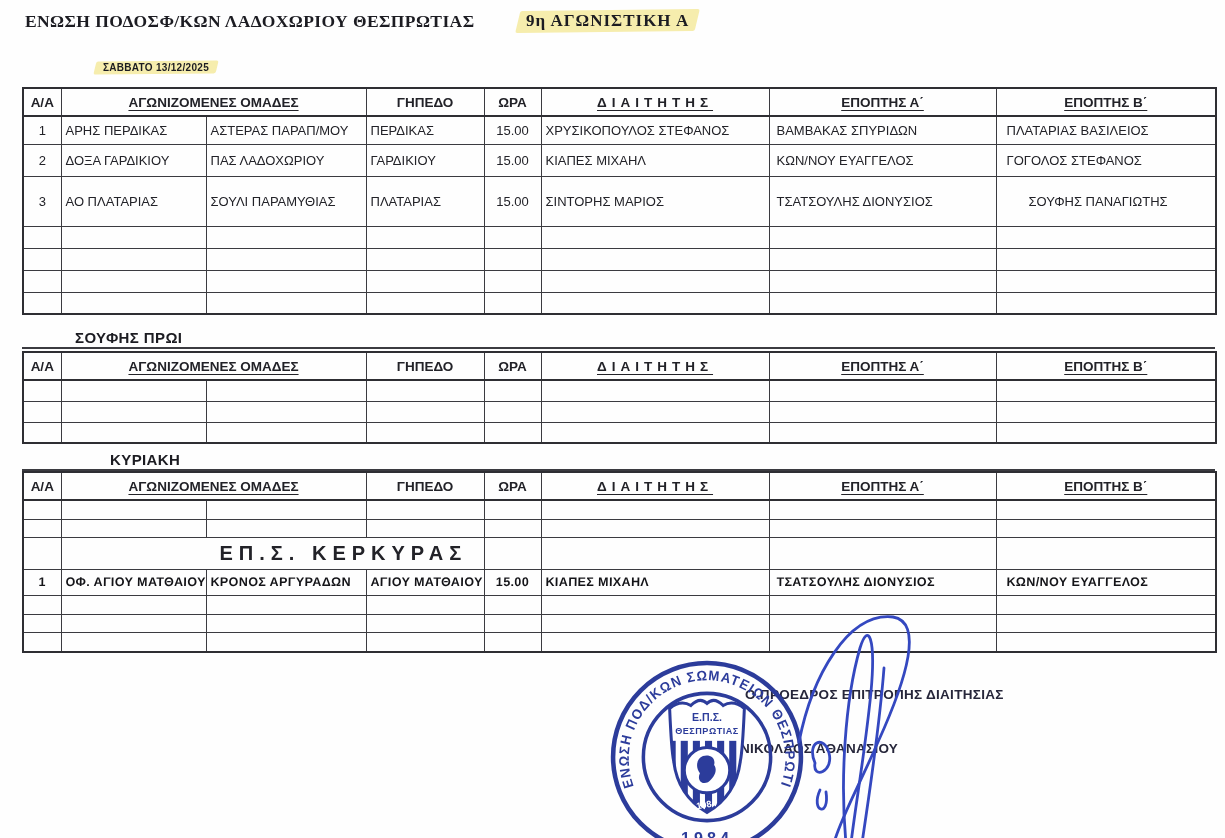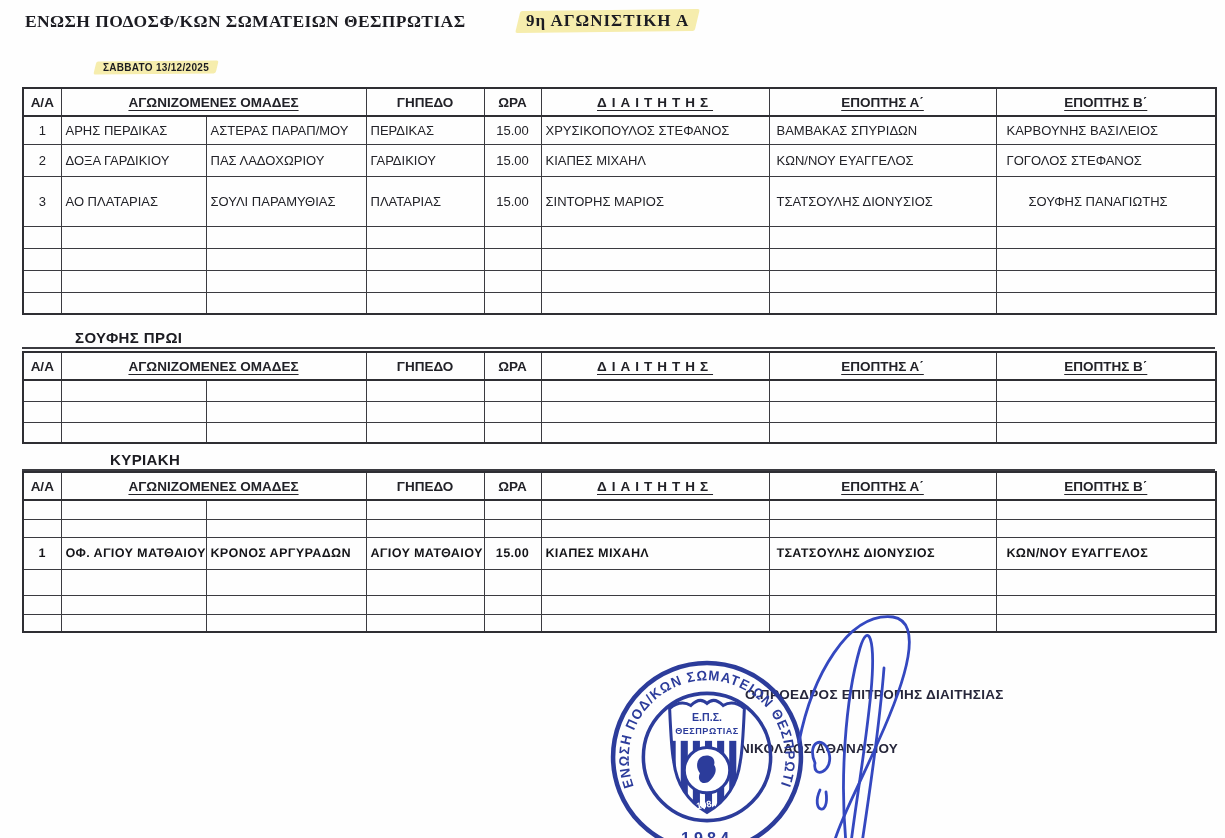--- a/index.html
+++ b/index.html
@@ -63,21 +63,21 @@
   #signature{position:absolute;left:780px;top:595px;z-index:5;}
   .st-ring{font-family:"Liberation Sans",sans-serif;font-weight:bold;font-size:13.8px;letter-spacing:1.2px;fill:#2c3c9b;}
   .st-year{font-family:"Liberation Sans",sans-serif;font-weight:bold;font-size:16px;letter-spacing:4px;fill:#2c3c9b;}
   .st-shield-t{font-family:"Liberation Sans",sans-serif;font-weight:bold;fill:#2c3c9b;text-anchor:middle;}
 </style>
 </head>
 <body>
 
 <div class="page">
 
-  <div class="org-line1">ΕΝΩΣΗ ΠΟΔΟΣΦ/ΚΩΝ ΣΩΜΑΤΕΙΩΝ ΘΕΣΠΡΩΤΙΑΣ</div>
+  <div class="org-line1">ΕΝΩΣΗ ΠΟΔΟΣΦ/ΚΩΝ ΛΑΔΟΧΩΡΙΟΥ ΘΕΣΠΡΩΤΙΑΣ</div>
   <div class="badge matchday"><span class="txt">9η  ΑΓΩΝΙΣΤΙΚΗ  Α</span></div>
 
   <div class="badge satdate"><span class="txt">ΣΑΒΒΑΤΟ 13/12/2025</span></div>
   <table id="t-sat" class="tbl">
       <colgroup>
         <col style="width:38px">
         <col style="width:145px">
         <col style="width:160px">
         <col style="width:118px">
         <col style="width:57px">
@@ -98,21 +98,21 @@
       </thead>
       <tbody>
         <tr>
           <td class="c0">1</td>
           <td class="c1">ΑΡΗΣ ΠΕΡΔΙΚΑΣ</td>
           <td class="c2">ΑΣΤΕΡΑΣ ΠΑΡΑΠ/ΜΟΥ</td>
           <td class="c3">ΠΕΡΔΙΚΑΣ</td>
           <td class="c4">15.00</td>
           <td class="c5">ΧΡΥΣΙΚΟΠΟΥΛΟΣ ΣΤΕΦΑΝΟΣ</td>
           <td class="c6">ΒΑΜΒΑΚΑΣ ΣΠΥΡΙΔΩΝ</td>
-          <td class="c7">ΚΑΡΒΟΥΝΗΣ ΒΑΣΙΛΕΙΟΣ</td>
+          <td class="c7">ΠΛΑΤΑΡΙΑΣ ΒΑΣΙΛΕΙΟΣ</td>
         </tr>
         <tr>
           <td class="c0">2</td>
           <td class="c1">ΔΟΞΑ ΓΑΡΔΙΚΙΟΥ</td>
           <td class="c2">ΠΑΣ ΛΑΔΟΧΩΡΙΟΥ</td>
           <td class="c3">ΓΑΡΔΙΚΙΟΥ</td>
           <td class="c4">15.00</td>
           <td class="c5">ΚΙΑΠΕΣ ΜΙΧΑΗΛ</td>
           <td class="c6">ΚΩΝ/ΝΟΥ ΕΥΑΓΓΕΛΟΣ</td>
           <td class="c7">ΓΟΓΟΛΟΣ ΣΤΕΦΑΝΟΣ</td>
@@ -261,20 +261,28 @@
           <td class="c4"></td>
           <td class="c5"></td>
           <td class="c6"></td>
           <td class="c7"></td>
         </tr>
         <tr>
           <td class="c0"></td>
           <td class="c1"></td>
           <td class="c2"></td>
           <td class="c3"></td>
+          <td class="c4"></td>
+          <td class="c5"></td>
+          <td class="c6"></td>
+          <td class="c7"></td>
+        </tr>
+        <tr>
+          <td class="c0"></td>
+          <td colspan="3" class="note hand">ΕΠ.Σ.  ΚΕΡΚΥΡΑΣ</td>
           <td class="c4"></td>
           <td class="c5"></td>
           <td class="c6"></td>
           <td class="c7"></td>
         </tr>
         <tr class="hand-row">
           <td class="c0">1</td>
           <td class="c1">ΟΦ. ΑΓΙΟΥ ΜΑΤΘΑΙΟΥ</td>
           <td class="c2">ΚΡΟΝΟΣ ΑΡΓΥΡΑΔΩΝ</td>
           <td class="c3">ΑΓΙΟΥ ΜΑΤΘΑΙΟΥ</td>

